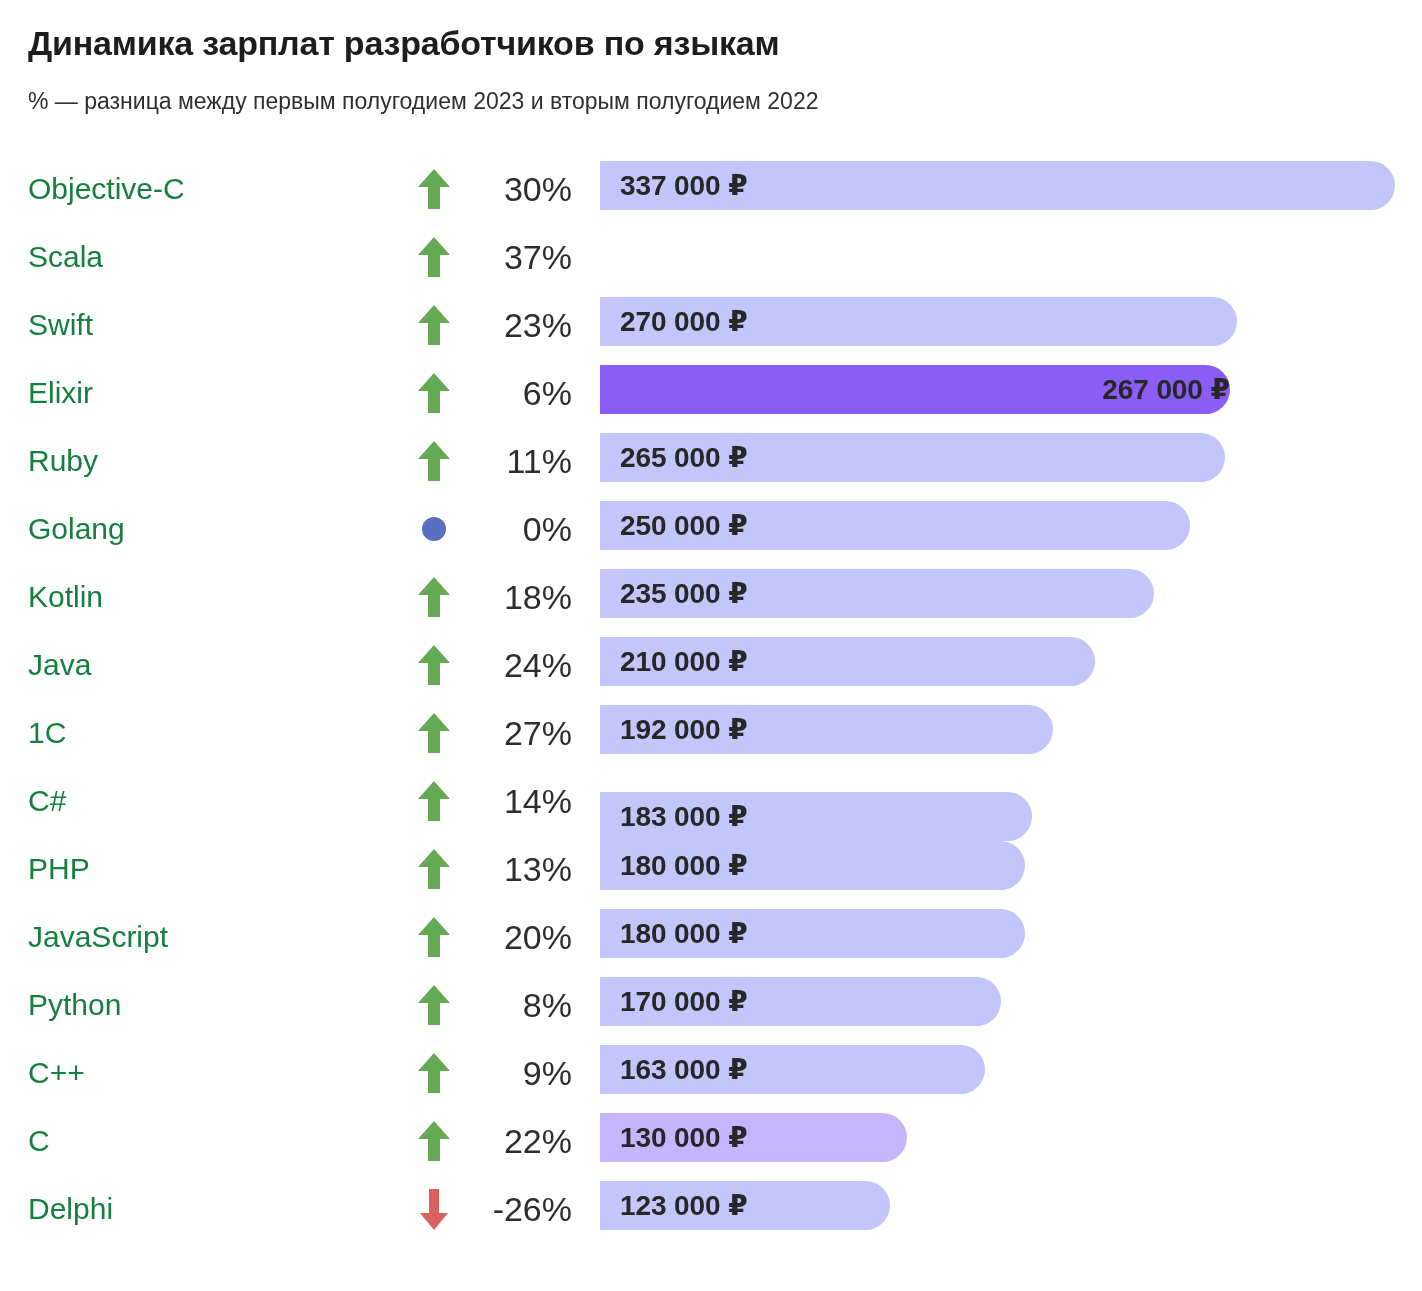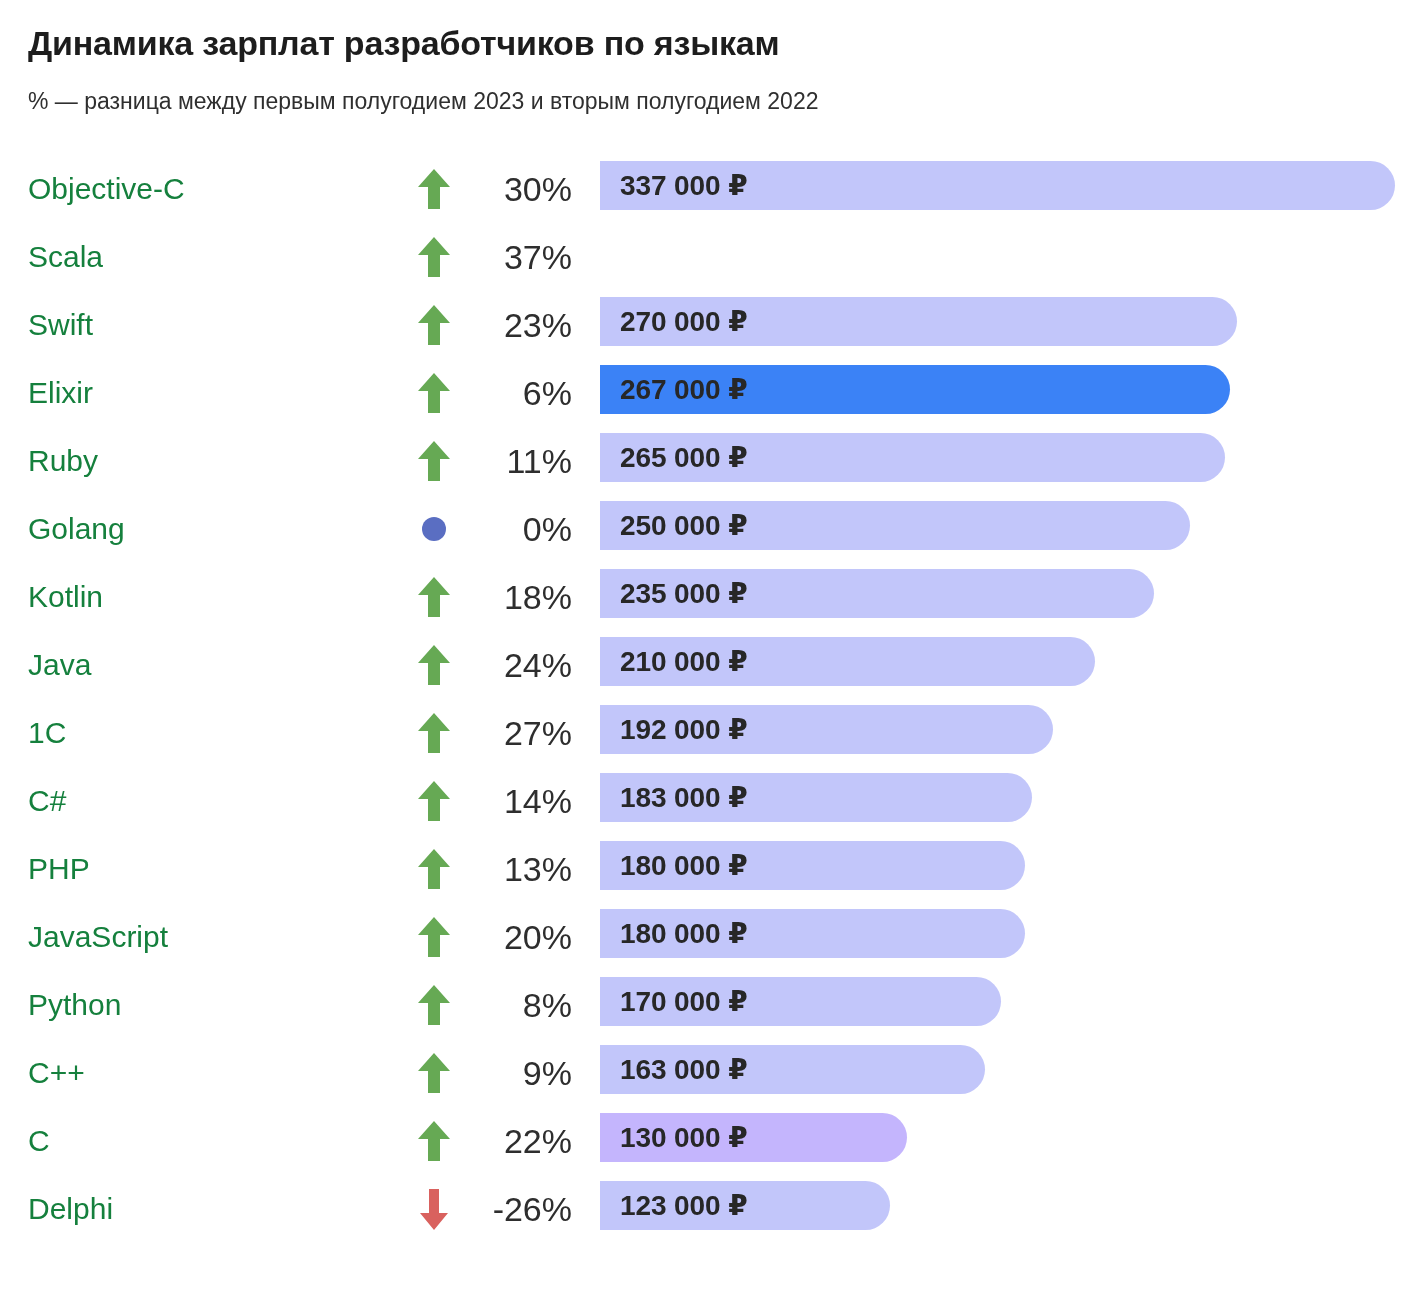--- a/index.html
+++ b/index.html
@@ -180,21 +180,21 @@
       </div>
       <div class="row">
         <div class="lang-label">Elixir</div>
         <div class="trend-icon">
           <svg width="34" height="44" viewBox="0 0 34 44" aria-hidden="true">
             <polygon points="17,2 33,20 23,20 23,42 11,42 11,20 1,20" fill="#66a954"></polygon>
           </svg>
         </div>
         <div class="pct">6%</div>
         <div class="bar-area">
-          <div class="bar" style="width: 629.866px; background: #3b82f6;">
+          <div class="bar" style="width: 629.866px; background: #8b5cf6; justify-content: flex-end;">
             <div class="bar-value">267 000 ₽</div>
           </div>
         </div>
       </div>
       <div class="row">
         <div class="lang-label">Ruby</div>
         <div class="trend-icon">
           <svg width="34" height="44" viewBox="0 0 34 44" aria-hidden="true">
             <polygon points="17,2 33,20 23,20 23,42 11,42 11,20 1,20" fill="#66a954"></polygon>
           </svg>
@@ -264,21 +264,21 @@
       </div>
       <div class="row">
         <div class="lang-label">C#</div>
         <div class="trend-icon">
           <svg width="34" height="44" viewBox="0 0 34 44" aria-hidden="true">
             <polygon points="17,2 33,20 23,20 23,42 11,42 11,20 1,20" fill="#66a954"></polygon>
           </svg>
         </div>
         <div class="pct">14%</div>
         <div class="bar-area">
-          <div class="bar" style="width: 431.706px; background: rgb(194, 198, 250);">
+          <div class="bar" style="width: 431.706px; background: rgb(194, 198, 250); margin-top: 19px;">
             <div class="bar-value">183 000 ₽</div>
           </div>
         </div>
       </div>
       <div class="row">
         <div class="lang-label">PHP</div>
         <div class="trend-icon">
           <svg width="34" height="44" viewBox="0 0 34 44" aria-hidden="true">
             <polygon points="17,2 33,20 23,20 23,42 11,42 11,20 1,20" fill="#66a954"></polygon>
           </svg>

